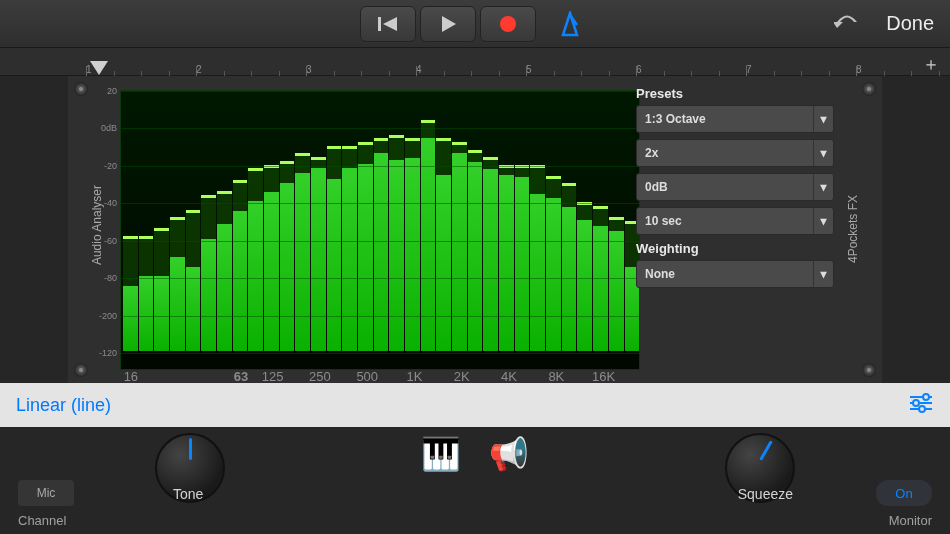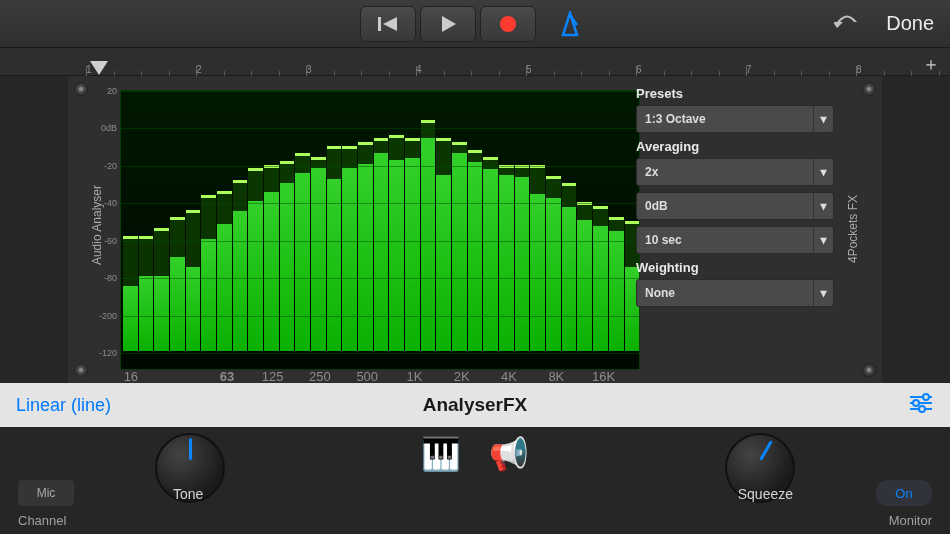--- a/index.html
+++ b/index.html
@@ -491,21 +491,21 @@
         <div class="y-tick" style="top: 74.8571px;">-20</div>
         <div class="y-tick" style="top: 112.286px;">-40</div>
         <div class="y-tick" style="top: 149.714px;">-60</div>
         <div class="y-tick" style="top: 187.143px;">-80</div>
         <div class="y-tick" style="top: 224.571px;">-200</div>
         <div class="y-tick" style="top: 262px;">-120</div>
       </div>
     <div class="x-axis">
         <div class="x-tick" style="left: 9.87879px;">16</div>
         <div class="x-tick" style="left: 57.1515px; margin-top: 48px;">31.5</div>
-        <div class="x-tick" style="left: 106px; font-weight: bold;">63</div>
+        <div class="x-tick" style="left: 120px; font-weight: bold;">63</div>
         <div class="x-tick" style="left: 151.697px;">125</div>
         <div class="x-tick" style="left: 198.97px;">250</div>
         <div class="x-tick" style="left: 246.242px;">500</div>
         <div class="x-tick" style="left: 293.515px;">1K</div>
         <div class="x-tick" style="left: 340.788px;">2K</div>
         <div class="x-tick" style="left: 388.061px;">4K</div>
         <div class="x-tick" style="left: 435.333px;">8K</div>
         <div class="x-tick" style="left: 482.606px;">16K</div>
       </div>
     <div class="bars-container">
@@ -687,21 +687,20 @@
 
   <div class="settings">
     <div class="setting-group">
       <span class="setting-label">Presets</span>
       <div class="select-box">
         <span>1:3 Octave</span>
         <span class="select-chevron">▾</span>
       </div>
     </div>
     <div class="setting-group">
-      <span class="setting-label">Averaging</span>
       <div class="select-box">
         <span>2x</span>
         <span class="select-chevron">▾</span>
       </div>
     </div>
     <div class="setting-group">
       <div class="select-box">
         <span>0dB</span>
         <span class="select-chevron">▾</span>
       </div>
@@ -717,21 +716,20 @@
       <div class="select-box">
         <span>None</span>
         <span class="select-chevron">▾</span>
       </div>
     </div>
   </div>
 </div>
 
 <div class="info-bar">
   <span class="view-mode">Linear (line)</span>
-  <span class="plugin-title">AnalyserFX</span>
   <span class="sliders-icon">
     <svg width="26" height="20" viewBox="0 0 26 20">
       <line x1="2" y1="4" x2="24" y2="4" stroke="#0a84ff" stroke-width="2"></line>
         <circle cx="18" cy="4" r="3" fill="#e4e4e4" stroke="#0a84ff" stroke-width="2"></circle>
       <line x1="2" y1="10" x2="24" y2="10" stroke="#0a84ff" stroke-width="2"></line>
         <circle cx="8" cy="10" r="3" fill="#e4e4e4" stroke="#0a84ff" stroke-width="2"></circle>
       <line x1="2" y1="16" x2="24" y2="16" stroke="#0a84ff" stroke-width="2"></line>
         <circle cx="14" cy="16" r="3" fill="#e4e4e4" stroke="#0a84ff" stroke-width="2"></circle>
     </svg>
   </span>

